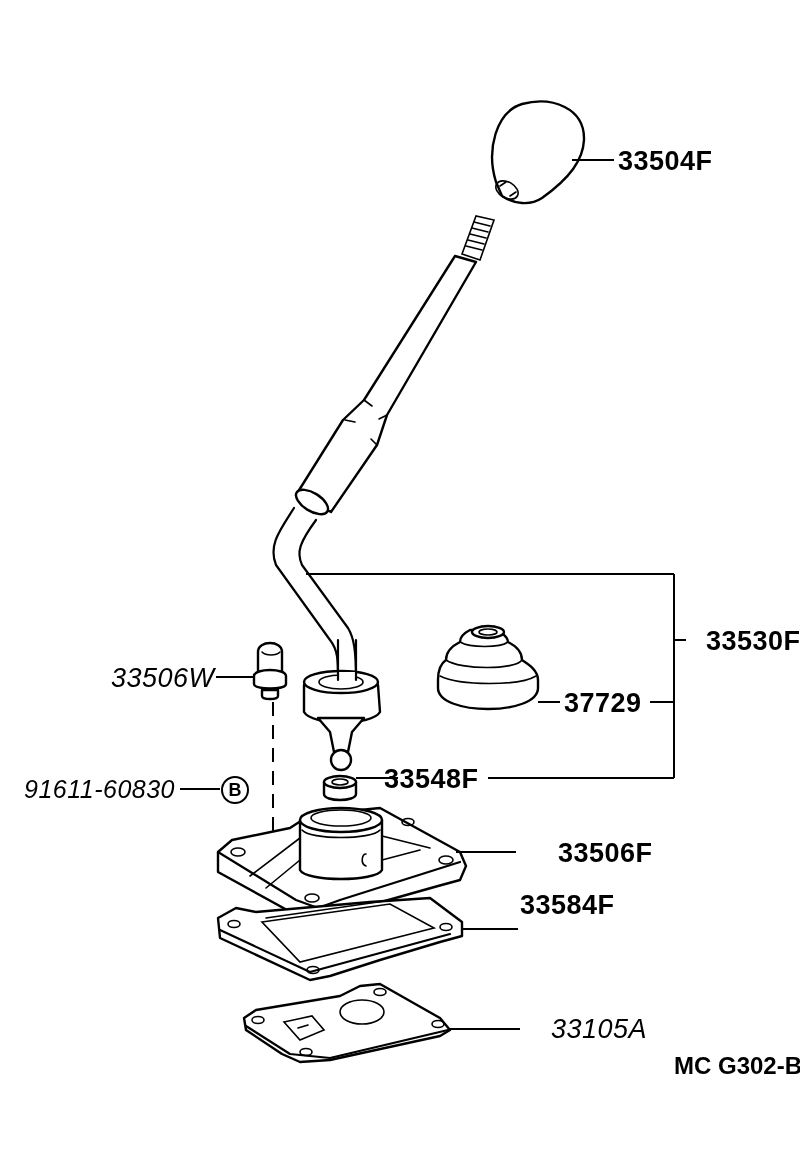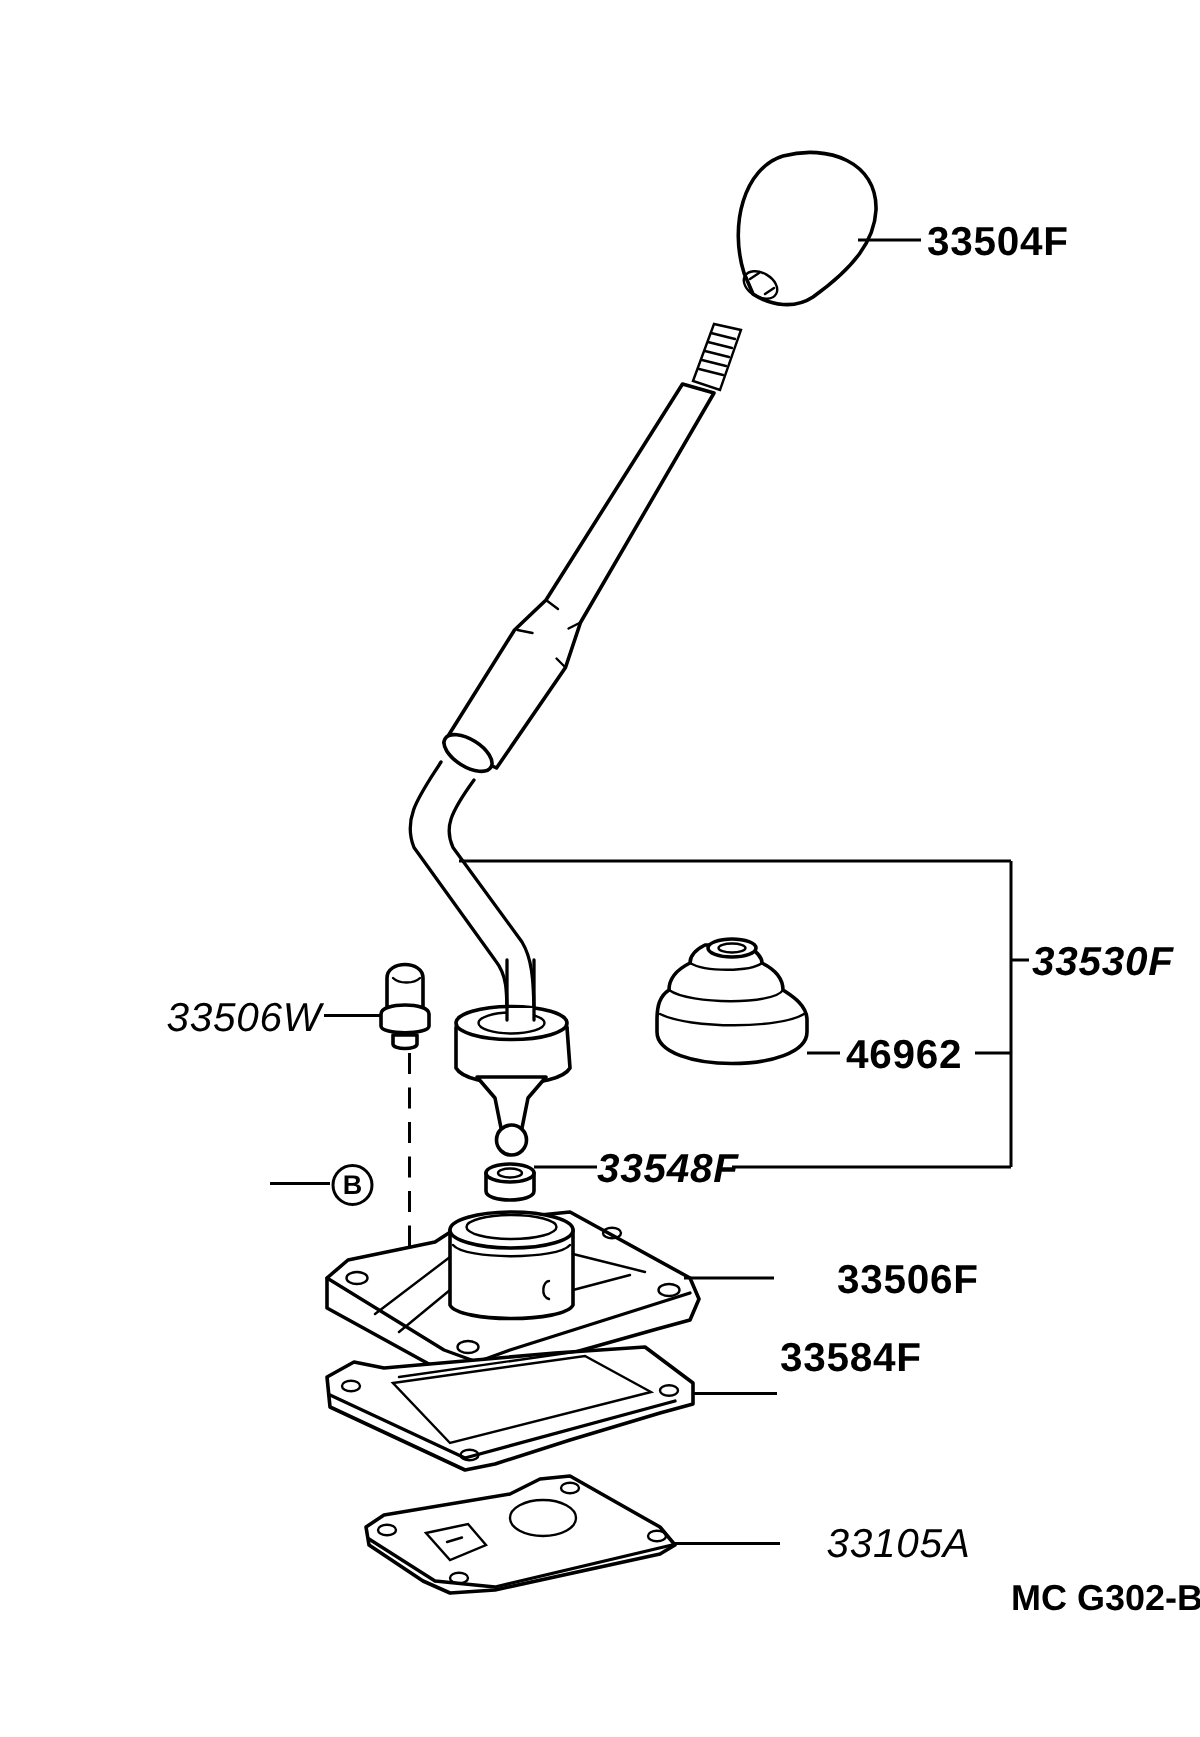--- a/index.html
+++ b/index.html
@@ -158,22 +158,23 @@
     <ellipse class="thin" cx="258" cy="1020" rx="6" ry="3.5"></ellipse>
     <ellipse class="thin" cx="380" cy="992" rx="6" ry="3.5"></ellipse>
     <ellipse class="thin" cx="438" cy="1024" rx="6" ry="3.5"></ellipse>
     <ellipse class="thin" cx="306" cy="1052" rx="6" ry="3.5"></ellipse>
   </g>
   <line class="leader" x1="450" y1="1029" x2="520" y2="1029"></line>
 </svg>
 
 
 <span class="label" style="left:618px; top:148px;">33504F</span>
-<span class="label" style="left:688px; top:628px;font-style:italic;">33530F</span>
-<span class="label" style="left:564px; top:690px;">46962</span>
+<span class="label" style="left:706px; top:628px;">33530F</span>
+<span class="label" style="left:564px; top:690px;">37729</span>
 <span class="label normal" style="left:111px; top:665px;">33506W</span>
+<span class="label normal" style="left:24px; top:777px; font-size:25px;">91611-60830</span>
 <span class="ref-circle" style="left:221px; top:776px;">B</span>
-<span class="label" style="left:398px; top:766px;font-style:italic;">33548F</span>
+<span class="label" style="left:384px; top:766px;">33548F</span>
 <span class="label" style="left:518px; top:840px;margin-left:40px;">33506F</span>
 <span class="label" style="left:520px; top:892px;">33584F</span>
 <span class="label normal" style="left:520px; top:1016px;margin-left:31px;">33105A</span>
 <span class="footer-code" style="left:652px; top:1052px;margin-left:22px;">MC G302-B</span>
 </div>
 
 </body></html>

